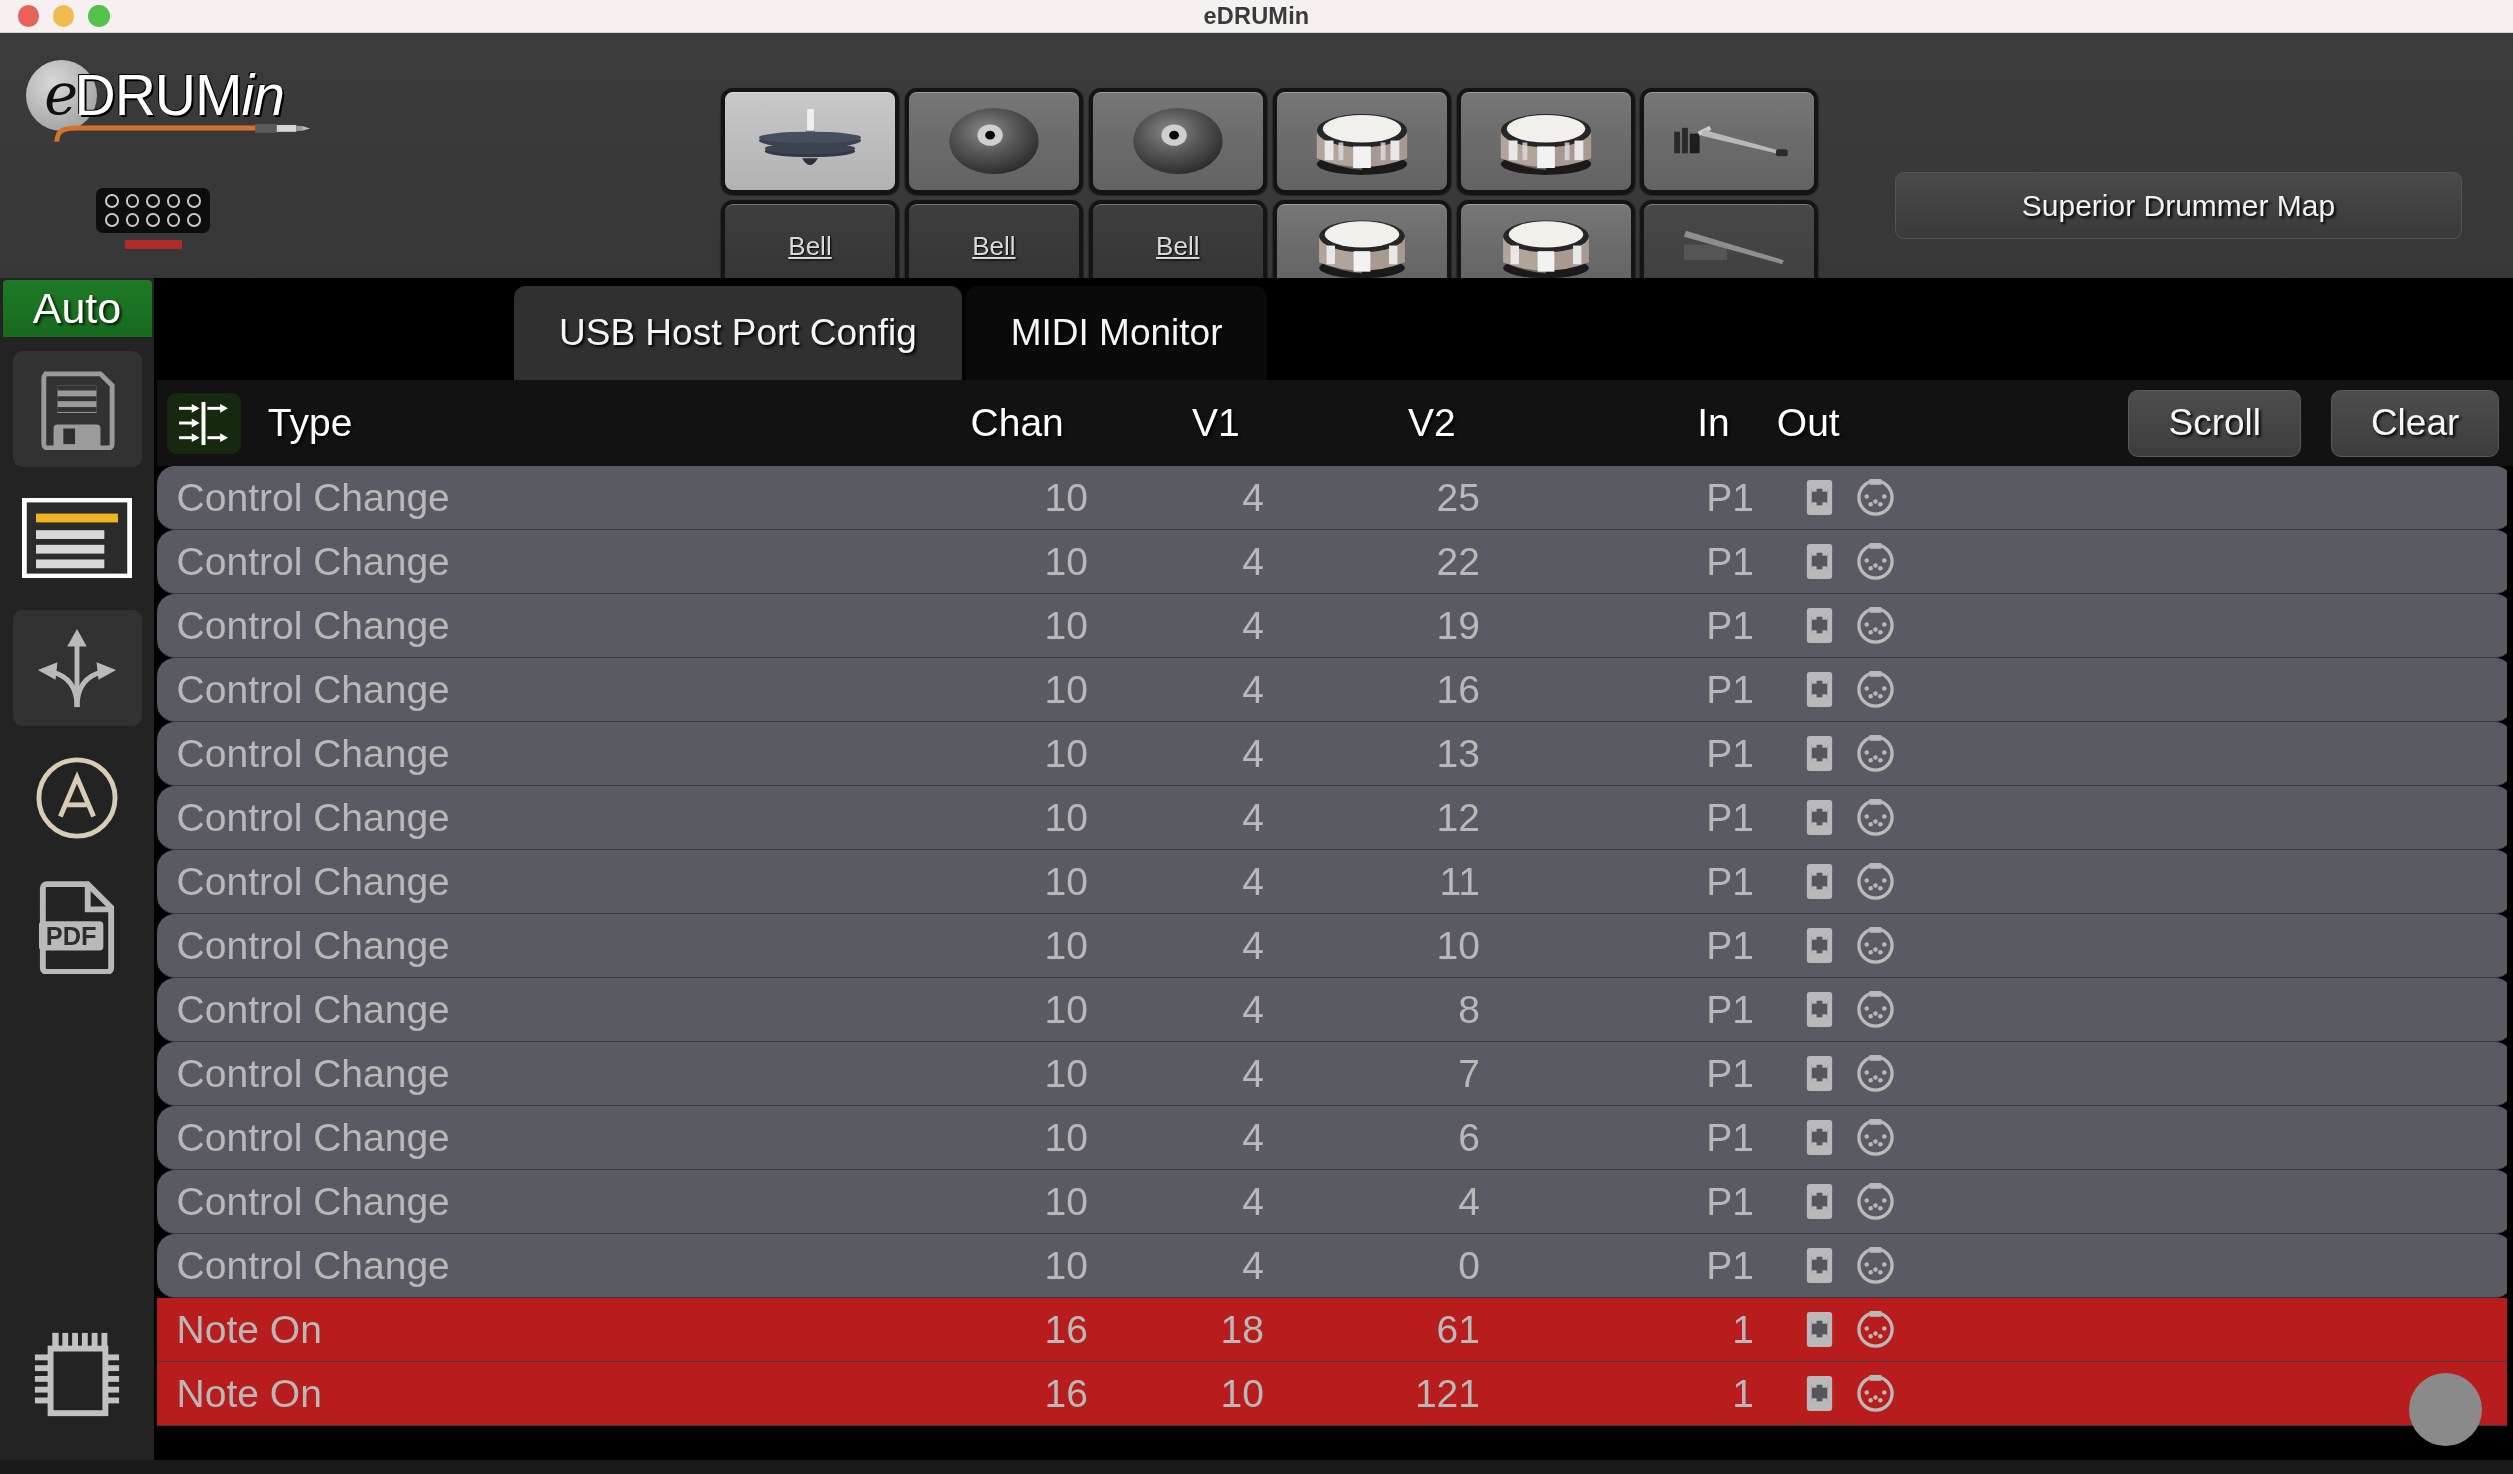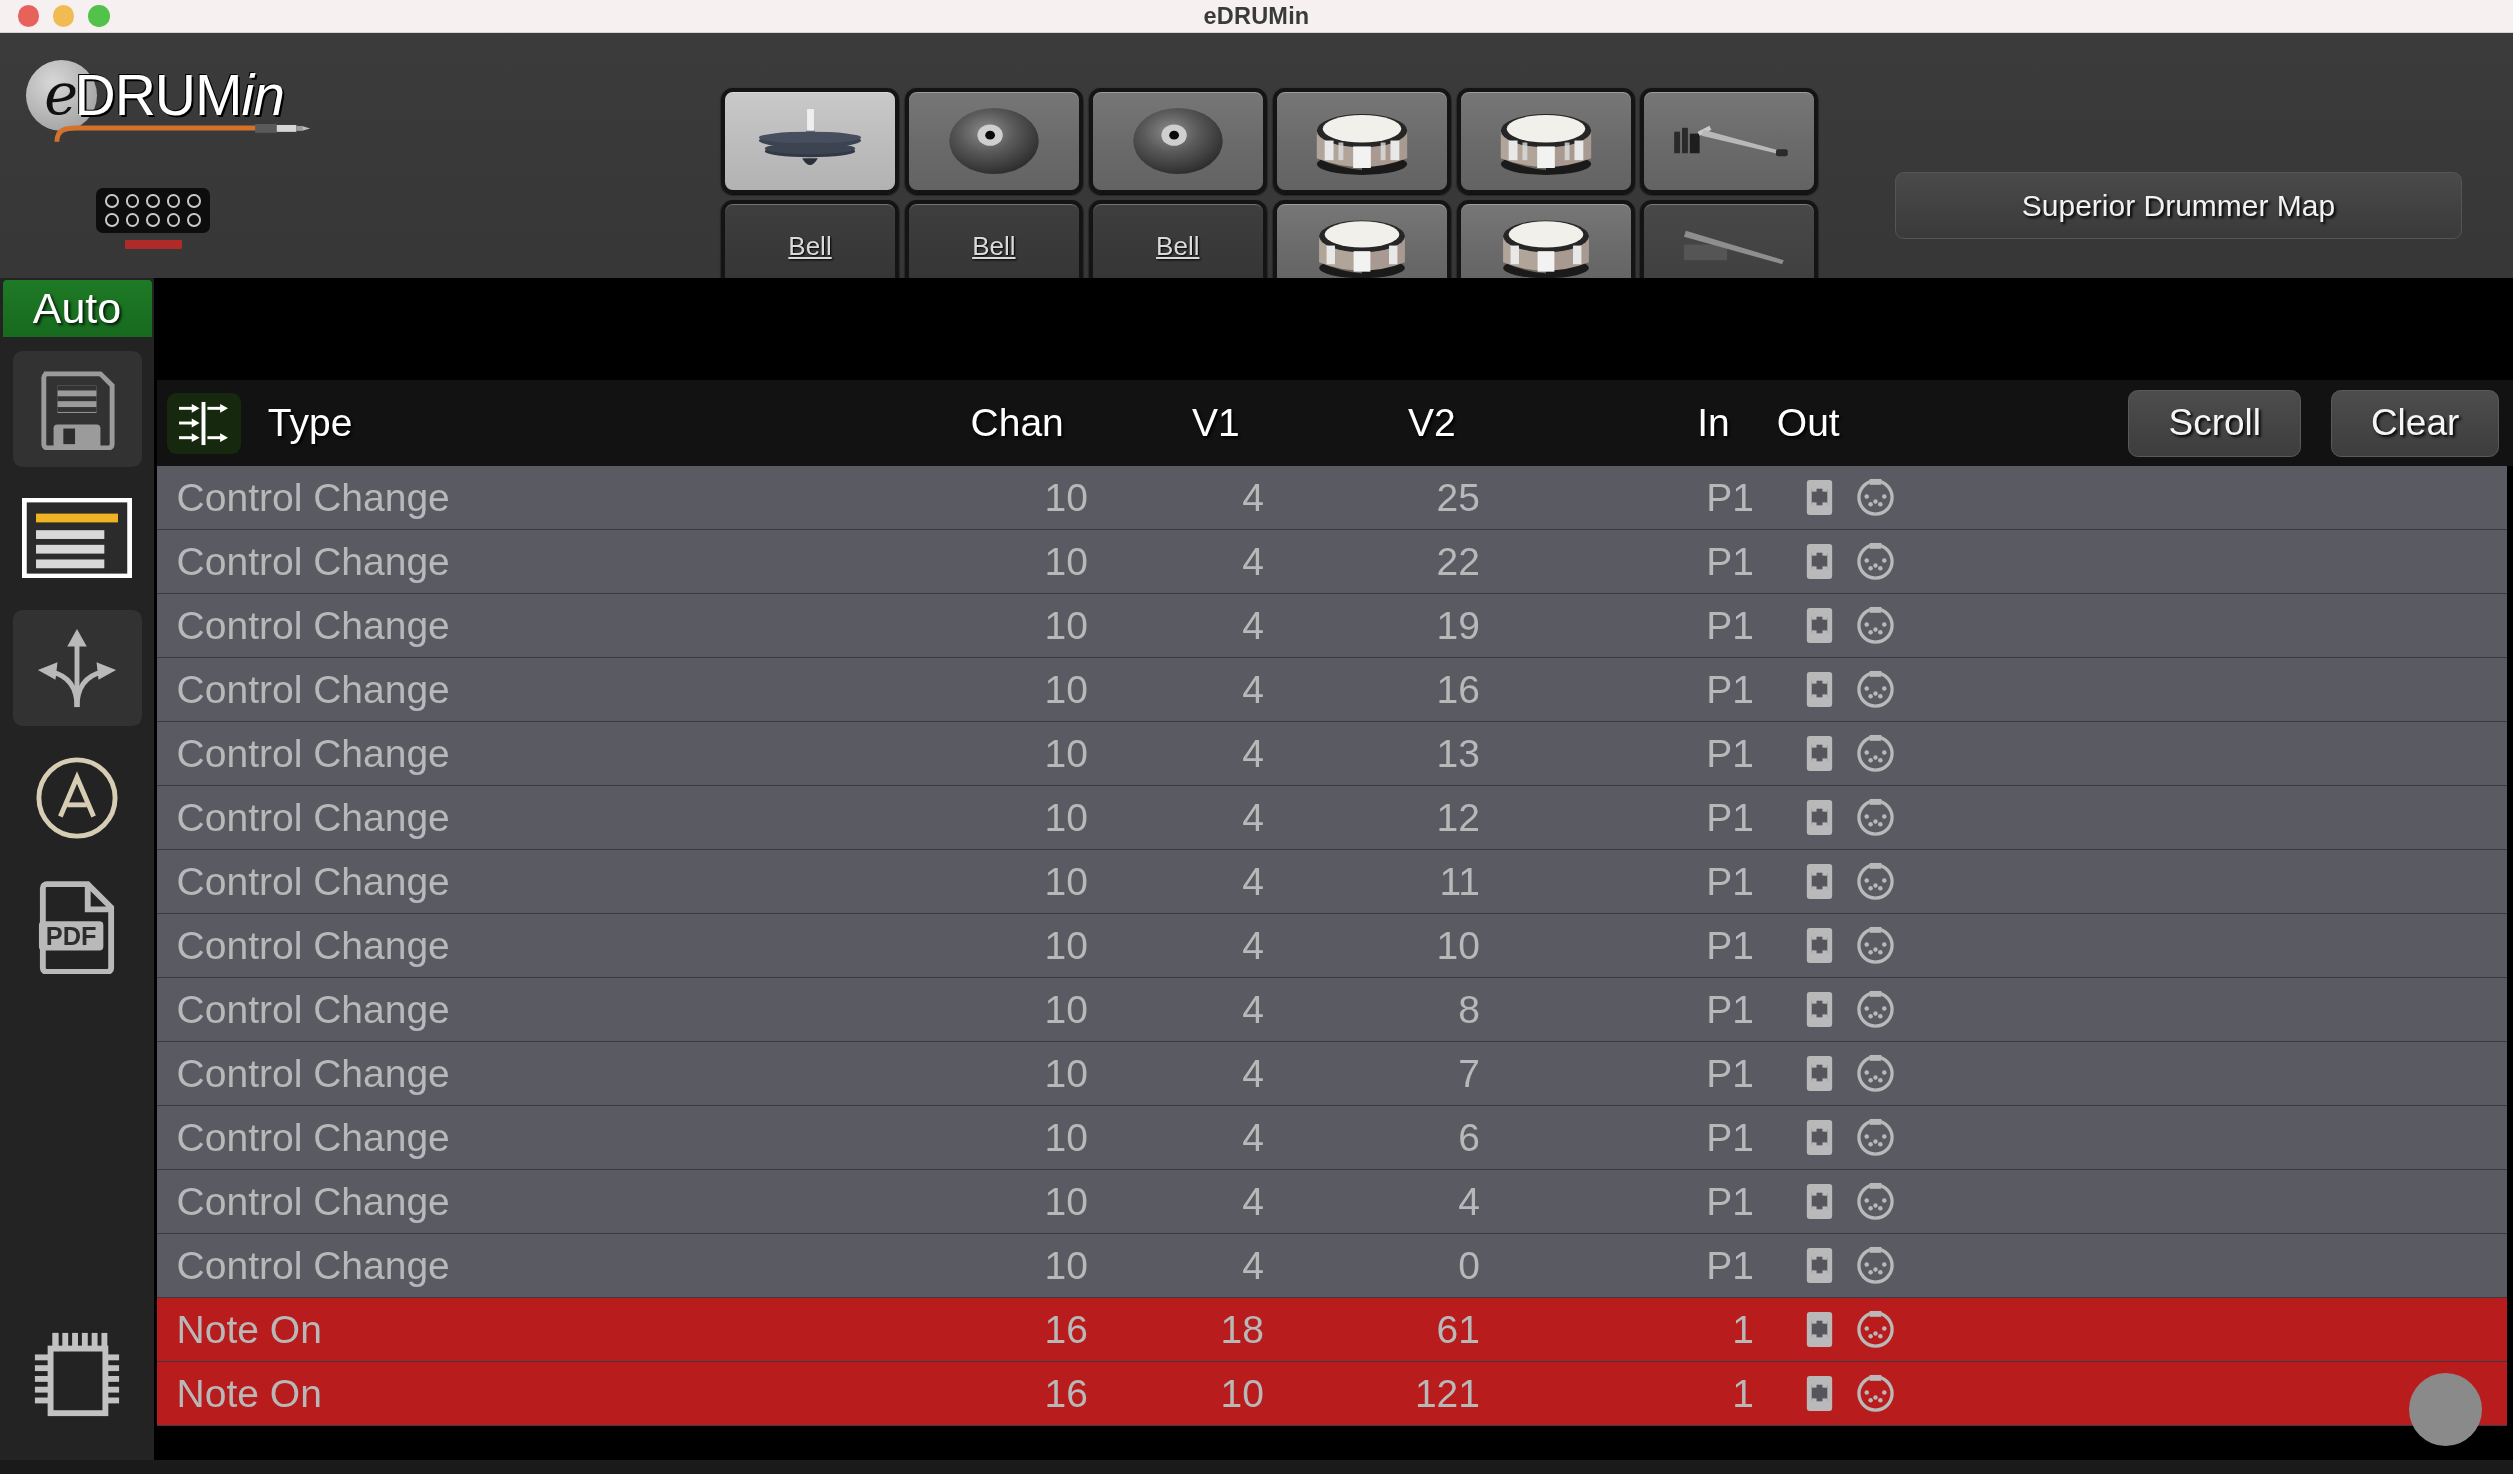--- a/index.html
+++ b/index.html
@@ -169,21 +169,21 @@
   }
   #scroll-btn { right: 212px; }
   #clear-btn  { right: 13.7px; }
 
   .rows { position: absolute; left: 0; right: 0; top: 86px; bottom: 0; overflow: hidden; }
   .row {
     display: flex; align-items: center; height: 64px;
     border-bottom: 1px solid #3a3a40;
     color: #b8b8b8; font-size: 39px;
   }
-  .row.cc   { background: #5a5a63; }
+  .row.cc   { background: #5a5a63; border-radius: 18px; }
   .row.note { background: #b91c1c; }
   .c-type { width: 608px; padding-left: 19.6px; text-align: left; }
   .c-chan { width: 323px; text-align: right; }
   .c-v1   { width: 176px; text-align: right; }
   .c-v2   { width: 216px; text-align: right; }
   .c-in   { width: 274px; text-align: right; }
   .c-out  { width: 245px; display: flex; align-items: center; gap: 17.6px; padding-left: 47px; }
 
   .grab {
     position: absolute; right: 31px; bottom: 13.7px;
@@ -446,20 +446,24 @@
             <rect x="74" y="48" width="16" height="6"></rect>
               <rect x="74" y="59" width="16" height="6"></rect>
             <rect x="74" y="70" width="16" height="6"></rect>
             <rect x="22" y="4" width="6" height="16"></rect>
           </g>
           <rect x="20" y="20" width="56" height="66" fill="none" stroke="#c2c2c2" stroke-width="6"></rect>
         </svg>
       </div>
     </div>
 
+    <div class="tabs">
+      <div class="tab active">USB Host Port Config</div>
+      <div class="tab inactive">MIDI Monitor</div>
+    </div>
 
     <div class="table">
       <div class="thead">
         <div class="filter-icon">
           <svg width="57" height="47" viewBox="0 0 58 48">
             <rect x="27" y="2" width="4" height="44" fill="#fff"></rect>
             <g fill="#fff">
               <rect x="4" y="7" width="14" height="3"></rect>
                 <path d="M17 4 L25 8.5 L17 13 Z"></path>
               <rect x="4" y="22" width="14" height="3"></rect>

